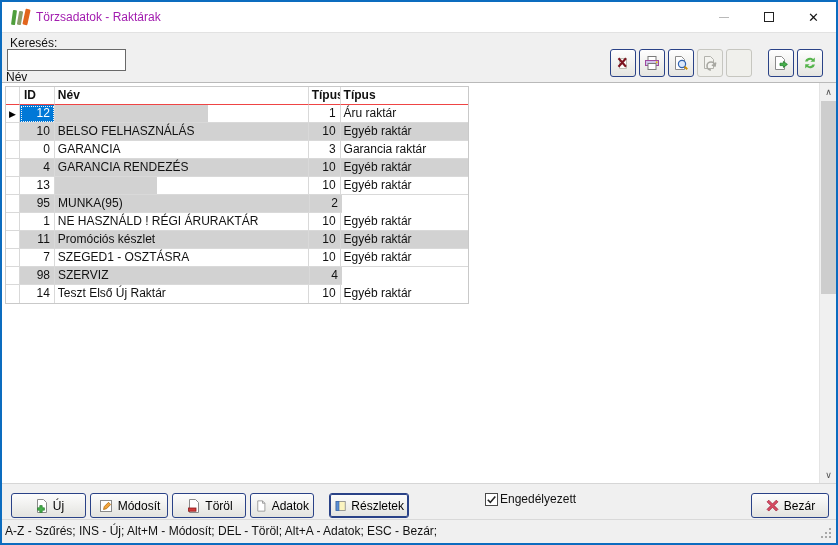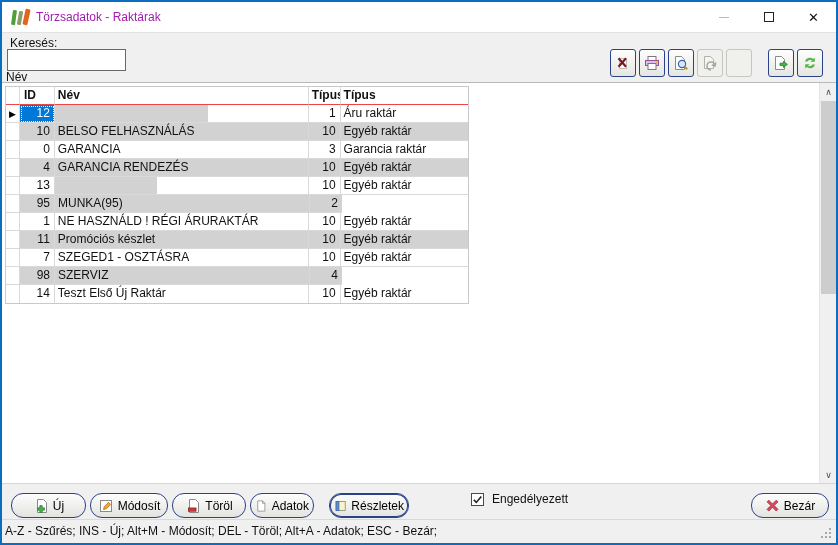--- a/index.html
+++ b/index.html
@@ -65,31 +65,31 @@
 
   
   .vscroll { position:absolute; right:0; top:0; width:17px; height:100%; background:#f0f0f0; border-left:1px solid #e4e4e4; }
   .vs-arrow { position:absolute; left:0; width:17px; height:17px; display:flex; align-items:center; justify-content:center;
     color:#505050; font-size:9px; }
   .vs-up { top:0; } .vs-down { bottom:0; }
   .vs-thumb { position:absolute; left:1px; top:18px; width:15px; height:193px; background:#cdcdcd; }
 
   
   .bottombar { position:absolute; left:0; top:481px; width:834px; height:36px; background:#f0f0f0; border-top:1px solid #d6d6d6; }
-  .act-btn { position:absolute; top:9px; height:25px; border:1px solid #2a4287; border-radius:12px;
+  .act-btn { position:absolute; top:9px; height:25px; border:1px solid #2a4287; border-radius:3px;
     background:linear-gradient(#fdfdfd,#e3e3df); font:12px "Liberation Sans",sans-serif;
     display:flex; align-items:center; justify-content:center; gap:4px; padding:0 4px; }
   .btn-uj       { left:9px;   width:75px; }
   .btn-modosit  { left:88px;  width:78px; }
   .btn-torol    { left:170px; width:74px; }
   .btn-adatok   { left:248px; width:64px; }
   .btn-reszletek{ left:327px; width:80px; box-shadow:inset 0 0 0 1px #2a4287; }
   .btn-bezar    { right:7px;  width:78px; }
 
-  .chk-wrap { position:absolute; left:469px; top:8px; display:flex; align-items:center; gap:8px; }
+  .chk-wrap { position:absolute; left:483px; top:8px; display:flex; align-items:center; gap:2px; }
   .chk-box { width:13px; height:13px; border:1px solid #4a4a4a; background:#fff; display:flex; align-items:center; justify-content:center; }
 
   
   .statusbar { position:absolute; left:0; top:517px; width:834px; height:24px; background:#f0f0f0; border-top:1px solid #d9d9d9; }
   .status-text { position:absolute; left:3px; top:0; line-height:22px; white-space:nowrap; }
   .grip { position:absolute; right:13px; bottom:13px; width:2px; height:2px; background:transparent;
     box-shadow: 8px 0 0 #a8a8a8, 4px 4px 0 #a8a8a8, 8px 4px 0 #a8a8a8, 0 8px 0 #a8a8a8, 4px 8px 0 #a8a8a8, 8px 8px 0 #a8a8a8; }
 
   svg { display:block; }
 </style>

